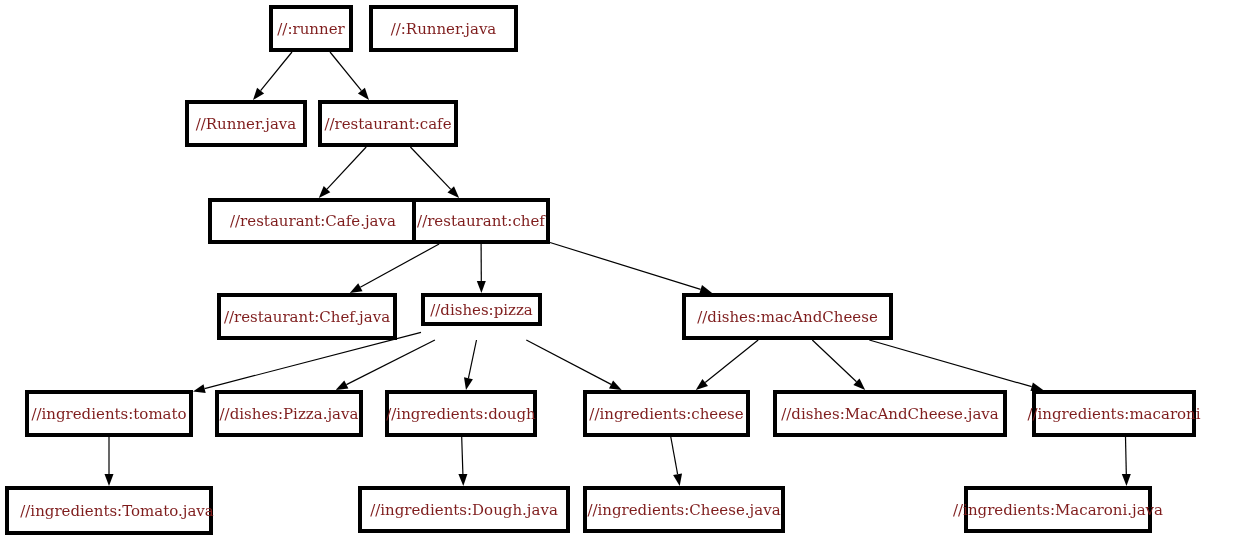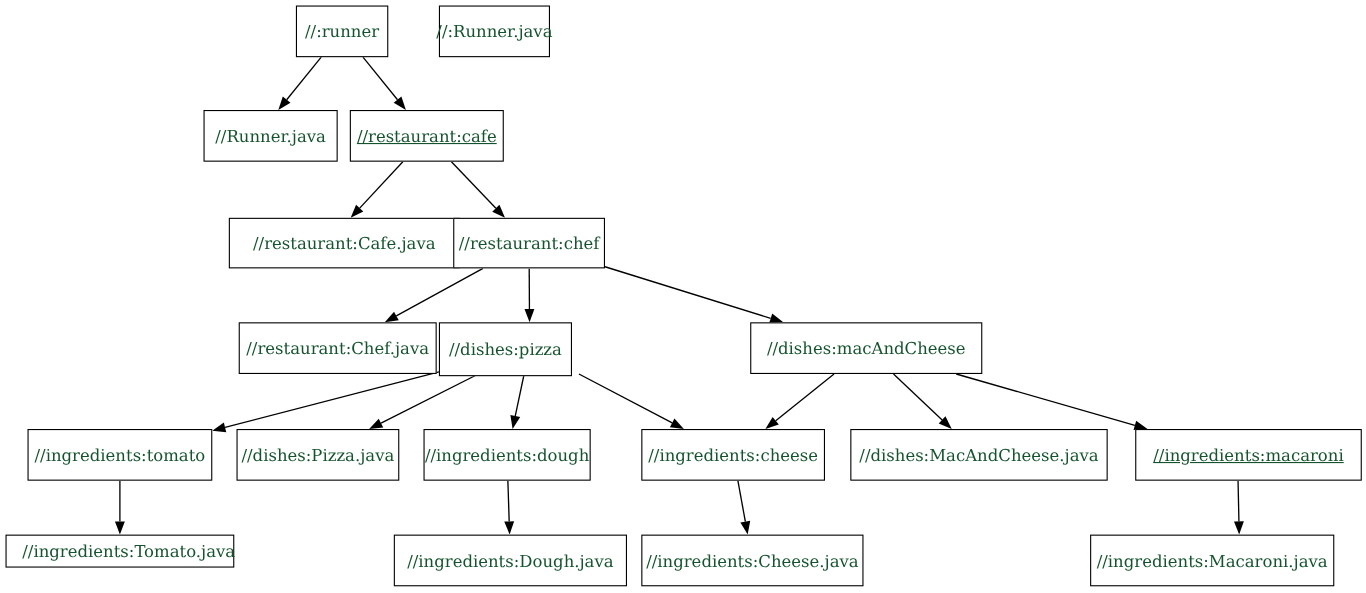--- a/index.html
+++ b/index.html
@@ -19,27 +19,27 @@
     position: absolute;
     left: 0; top: 0;
     width: 1242px;
     height: 539px;
     pointer-events: none;
   }
   .node {
     position: absolute;
     box-sizing: border-box;
     background: #ffffff;
-    border: 1px solid #701a75;
+    border: 4px solid #701a75;
     display: flex;
     align-items: center;
     justify-content: center;
     white-space: nowrap;
     font-size: 15px;
-    color: #14532d;
+    color: #7f1d1d;
   }
 </style>
 </head>
 <body>
 
 <div id="graph">
   <svg id="edges-svg" xmlns="http://www.w3.org/2000/svg" viewBox="0 0 1242 539">
       <line x1="292.0" y1="52.0" x2="260.6" y2="90.7" stroke="#000000" stroke-width="1.2"></line>
       <polygon points="253.0,100.0 264.1,93.5 257.1,87.8" fill="#000000"></polygon>
       <line x1="330.0" y1="52.0" x2="361.4" y2="90.7" stroke="#000000" stroke-width="1.2"></line>
@@ -74,67 +74,67 @@
       <polygon points="463.3,486.0 467.4,473.9 458.4,474.1" fill="#000000"></polygon>
       <line x1="670.8" y1="437.0" x2="677.6" y2="474.2" stroke="#000000" stroke-width="1.2"></line>
       <polygon points="679.7,486.0 682.0,473.4 673.1,475.0" fill="#000000"></polygon>
       <line x1="1125.5" y1="437.0" x2="1126.3" y2="474.0" stroke="#000000" stroke-width="1.2"></line>
       <polygon points="1126.5,486.0 1130.8,473.9 1121.8,474.1" fill="#000000"></polygon>
     </svg>
 
 <div class="node" style="left: 269px; top: 5px; width: 84px; height: 47px; background: rgb(255, 255, 255); border-color: rgb(0, 0, 0);">
       <span>//:runner</span>
     </div>
-    <div class="node" style="left: 399px; top: 5px; width: 101px; height: 47px; background: rgb(255, 255, 255); border-color: rgb(0, 0, 0);">
+    <div class="node" style="left: 369px; top: 5px; width: 149px; height: 47px; background: rgb(255, 255, 255); border-color: rgb(0, 0, 0);">
       <span>//:Runner.java</span>
     </div>
     <div class="node" style="left: 185px; top: 100px; width: 122px; height: 47px; background: rgb(255, 255, 255); border-color: rgb(0, 0, 0);">
       <span>//Runner.java</span>
     </div>
-    <div class="node" style="left: 318px; top: 100px; width: 140px; height: 47px; background: rgb(255, 255, 255); border-color: rgb(0, 0, 0); text-decoration: underline;">
+    <div class="node" style="left: 318px; top: 100px; width: 140px; height: 47px; background: rgb(255, 255, 255); border-color: rgb(0, 0, 0);">
       <span>//restaurant:cafe</span>
     </div>
     <div class="node" style="left: 208px; top: 198px; width: 210px; height: 46px; background: rgb(255, 255, 255); border-color: rgb(0, 0, 0);">
       <span>//restaurant:Cafe.java</span>
     </div>
     <div class="node" style="left: 412px; top: 198px; width: 138px; height: 46px; background: rgb(255, 255, 255); border-color: rgb(0, 0, 0);">
       <span>//restaurant:chef</span>
     </div>
     <div class="node" style="left: 217px; top: 293px; width: 180px; height: 47px; background: rgb(255, 255, 255); border-color: rgb(0, 0, 0);">
       <span>//restaurant:Chef.java</span>
     </div>
-    <div class="node" style="left: 399px; top: 293px; width: 121px; height: 49px; background: rgb(255, 255, 255); border-color: rgb(0, 0, 0);">
+    <div class="node" style="left: 421px; top: 293px; width: 121px; height: 33px; background: rgb(255, 255, 255); border-color: rgb(0, 0, 0);">
       <span>//dishes:pizza</span>
     </div>
     <div class="node" style="left: 682px; top: 293px; width: 211px; height: 47px; background: rgb(255, 255, 255); border-color: rgb(0, 0, 0);">
       <span>//dishes:macAndCheese</span>
     </div>
     <div class="node" style="left: 25px; top: 390px; width: 168px; height: 47px; background: rgb(255, 255, 255); border-color: rgb(0, 0, 0);">
       <span>//ingredients:tomato</span>
     </div>
     <div class="node" style="left: 215px; top: 390px; width: 148px; height: 47px; background: rgb(255, 255, 255); border-color: rgb(0, 0, 0); justify-content: center;">
       <span>//dishes:Pizza.java</span>
     </div>
     <div class="node" style="left: 385px; top: 390px; width: 152px; height: 47px; background: rgb(255, 255, 255); border-color: rgb(0, 0, 0); text-align: right;">
       <span>//ingredients:dough</span>
     </div>
     <div class="node" style="left: 583px; top: 390px; width: 167px; height: 47px; background: rgb(255, 255, 255); border-color: rgb(0, 0, 0);">
       <span>//ingredients:cheese</span>
     </div>
     <div class="node" style="left: 773px; top: 390px; width: 234px; height: 47px; background: rgb(255, 255, 255); border-color: rgb(0, 0, 0);">
       <span>//dishes:MacAndCheese.java</span>
     </div>
-    <div class="node" style="left: 1032px; top: 390px; width: 206px; height: 47px; background: rgb(255, 255, 255); border-color: rgb(0, 0, 0); text-decoration: underline;">
+    <div class="node" style="left: 1032px; top: 390px; width: 164px; height: 47px; background: rgb(255, 255, 255); border-color: rgb(0, 0, 0);">
       <span>//ingredients:macaroni</span>
     </div>
-    <div class="node" style="left: 5px; top: 486px; width: 208px; height: 30px; background: rgb(255, 255, 255); border-color: rgb(0, 0, 0); padding-left: 16px;">
+    <div class="node" style="left: 5px; top: 486px; width: 208px; height: 49px; background: rgb(255, 255, 255); border-color: rgb(0, 0, 0); padding-left: 16px;">
       <span>//ingredients:Tomato.java</span>
     </div>
     <div class="node" style="left: 358px; top: 486px; width: 212px; height: 47px; background: rgb(255, 255, 255); border-color: rgb(0, 0, 0);">
       <span>//ingredients:Dough.java</span>
     </div>
     <div class="node" style="left: 583px; top: 486px; width: 202px; height: 47px; background: rgb(255, 255, 255); border-color: rgb(0, 0, 0);">
       <span>//ingredients:Cheese.java</span>
     </div>
-    <div class="node" style="left: 991px; top: 486px; width: 222px; height: 47px; background: rgb(255, 255, 255); border-color: rgb(0, 0, 0); text-align: center;">
+    <div class="node" style="left: 964px; top: 486px; width: 188px; height: 47px; background: rgb(255, 255, 255); border-color: rgb(0, 0, 0); text-align: center;">
       <span>//ingredients:Macaroni.java</span>
     </div>
   </div>
 
 </body></html>

